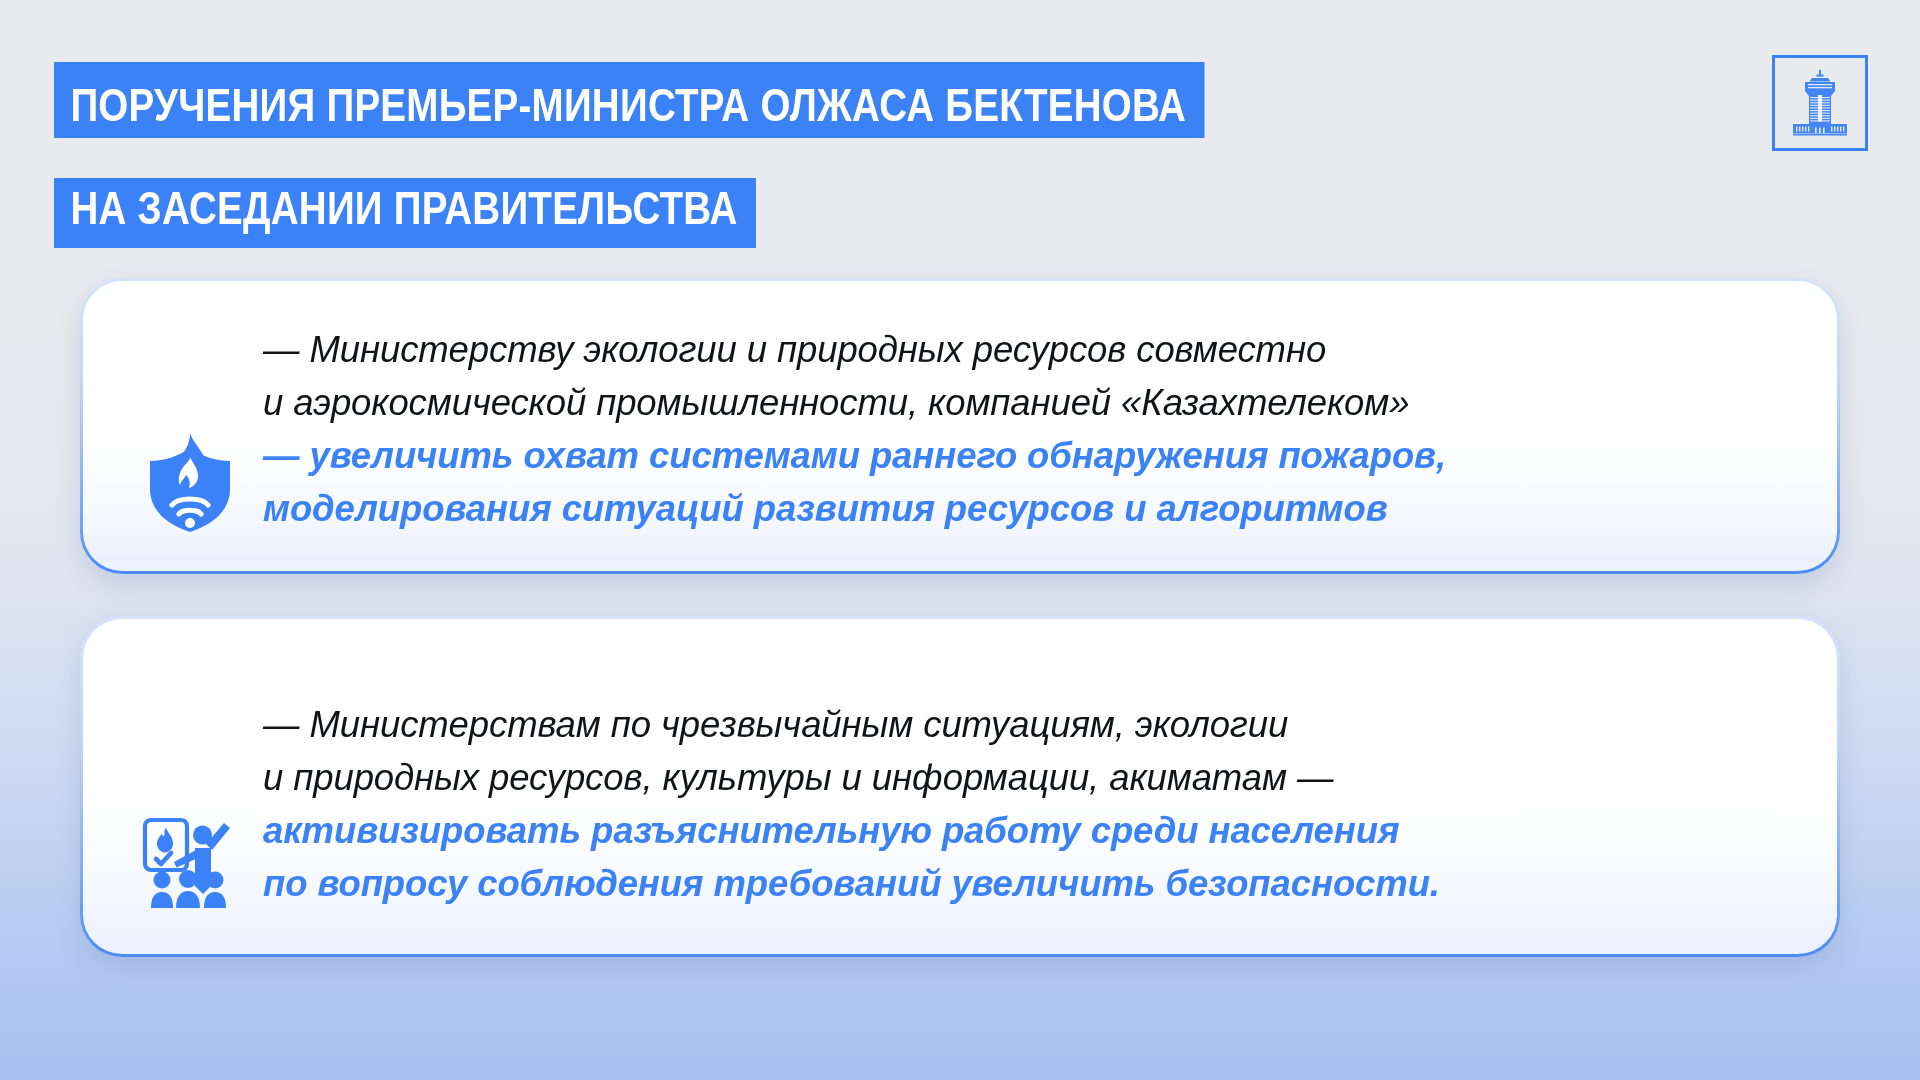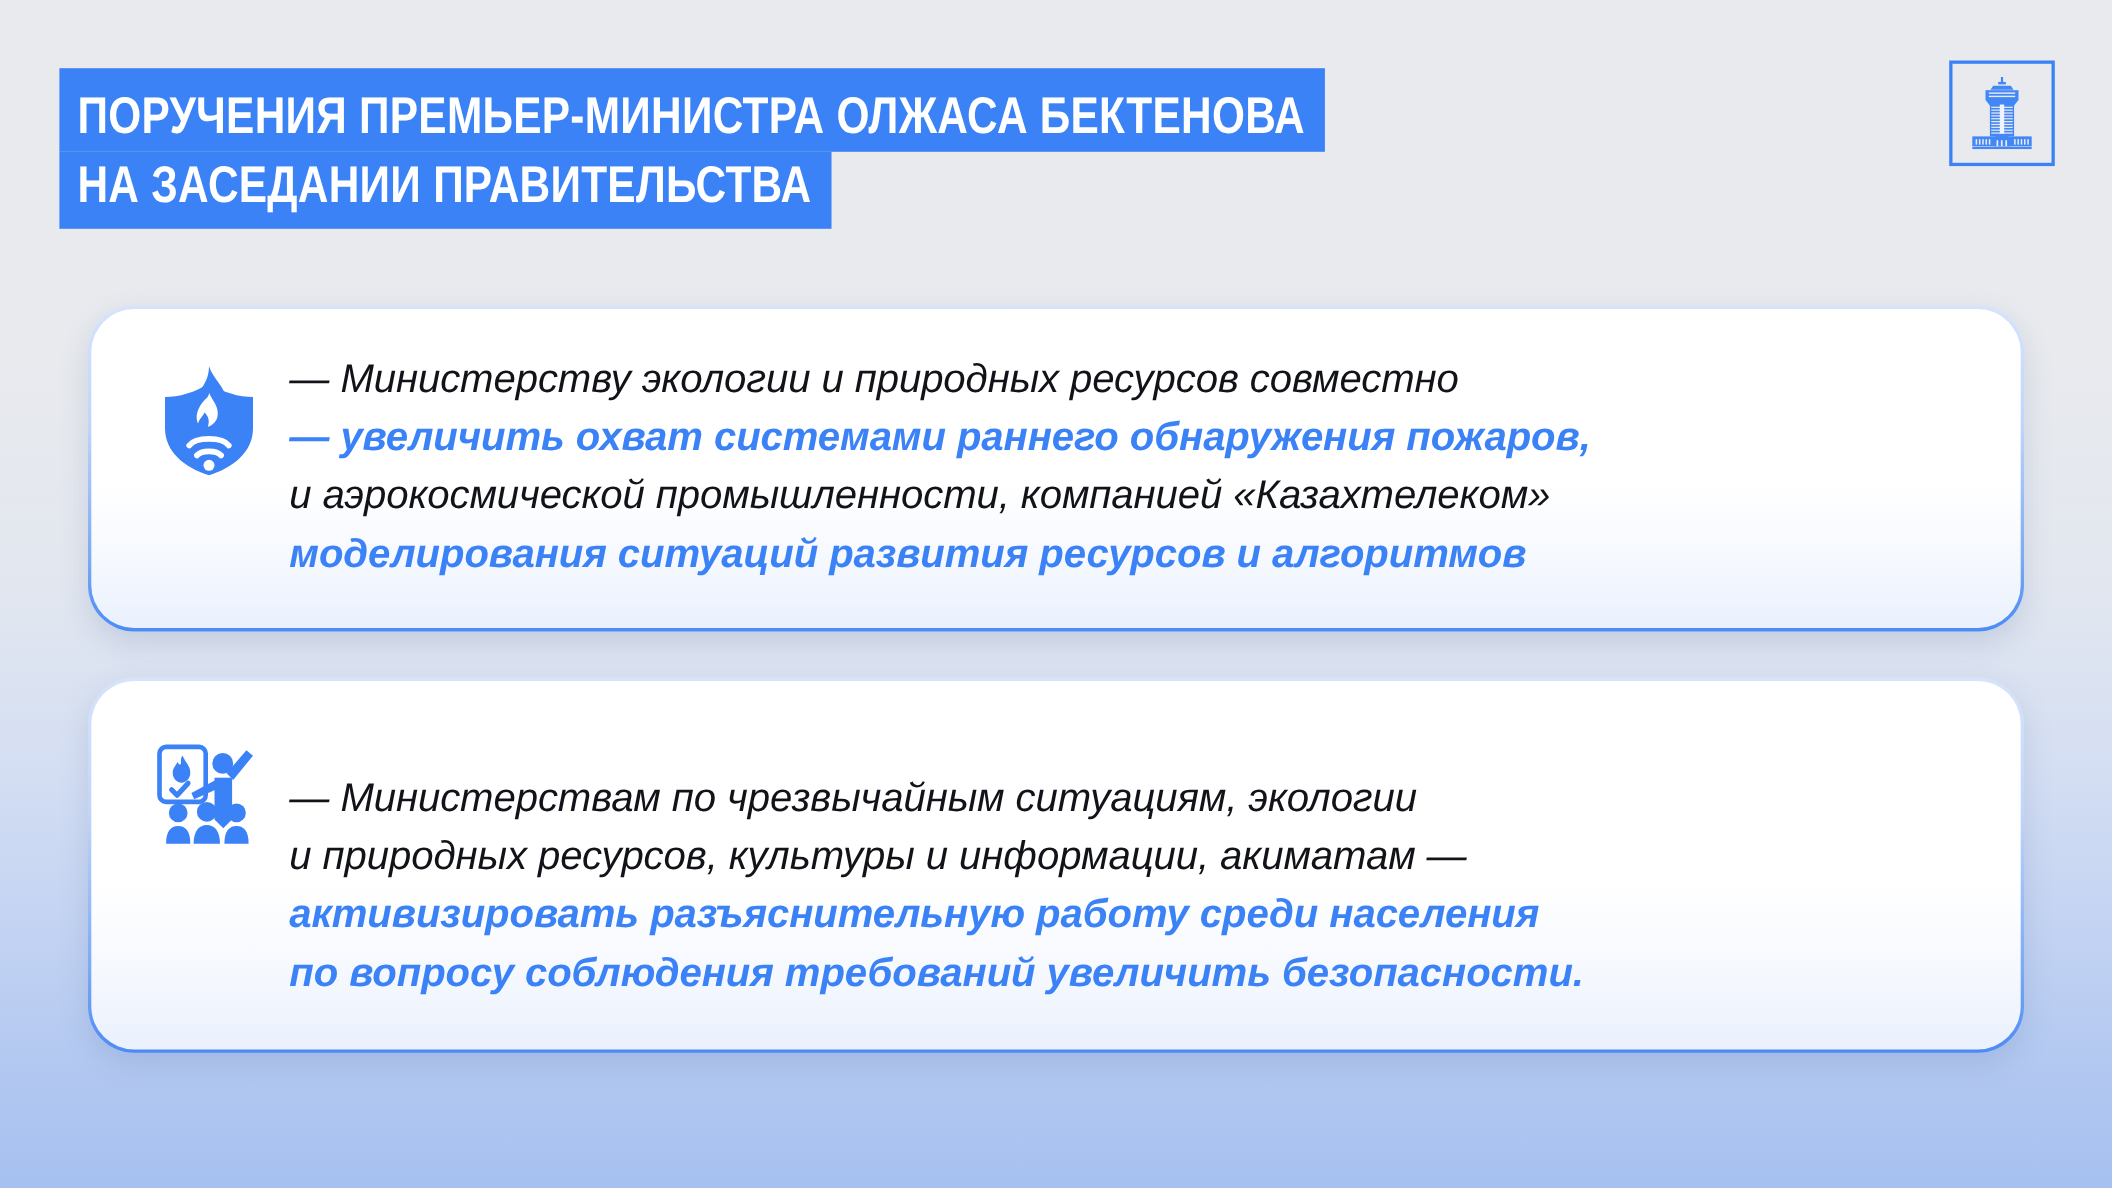--- a/index.html
+++ b/index.html
@@ -32,20 +32,21 @@
     width: 1920px;
     height: 230px;
   }
   .title-block {
     position: absolute;
     left: 54px;
     top: 62px;
     display: flex;
     flex-direction: column;
     align-items: flex-start;
+    gap: 40px;
   }
   .title-line {
     background: #3b82f6;
     color: #ffffff;
     font-family: "Liberation Sans Narrow", "Liberation Sans", sans-serif;
     font-weight: bold;
     font-size: 47px;
     line-height: 47px;
     letter-spacing: 0.3px;
     text-transform: uppercase;
@@ -91,21 +92,21 @@
     border-radius: 42px;
     padding: 3px;
     background: linear-gradient(to bottom, #d6e3fb 0%, #c2d6f9 35%, #7ba9f5 78%, #4b8bf4 100%);
     box-shadow: 0 10px 26px rgba(90, 115, 160, 0.20);
     margin-bottom: 42px;
   }
   .card-inner {
     border-radius: 39px;
     background: linear-gradient(to bottom, #ffffff 0%, #ffffff 55%, #f5f8fe 80%, #eaf1fd 100%);
     display: flex;
-    align-items: flex-start;
+    align-items: flex-end;
     padding: 34px 40px 36px 44px;
     min-height: 290px;
     box-sizing: border-box;
   }
   .card.card-two .card-inner {
     min-height: 248px;
     padding-top: 46px;
     padding-bottom: 44px;
   }
 
@@ -244,22 +245,22 @@
 
           <g fill="none" stroke="#ffffff" stroke-width="5.2" stroke-linecap="round">
             <path d="M28 74 C34 66 58 66 64 74"></path>
             <path d="M35 83 C39 78 53 78 57 83"></path>
           </g>
           <circle cx="46" cy="92" r="5" fill="#ffffff"></circle>
         </svg>
       </div>
       <div class="card-text">
         <div class="txt-line seg-plain">— Министерству экологии и природных ресурсов совместно</div>
+        <div class="txt-line seg-plain">и аэрокосмической промышленности, компанией «Казахтелеком»</div>
         <div class="txt-line seg-accent">— увеличить охват системами раннего обнаружения пожаров,</div>
-        <div class="txt-line seg-plain">и аэрокосмической промышленности, компанией «Казахтелеком»</div>
         <div class="txt-line seg-accent">моделирования ситуаций развития ресурсов и алгоритмов</div>
       </div>
     </div>
   </div>
 
   <div class="card card-two">
     <div class="card-inner">
       <div class="card-icon">
         <svg width="100" height="96" viewBox="0 0 100 96" aria-hidden="true">
 

